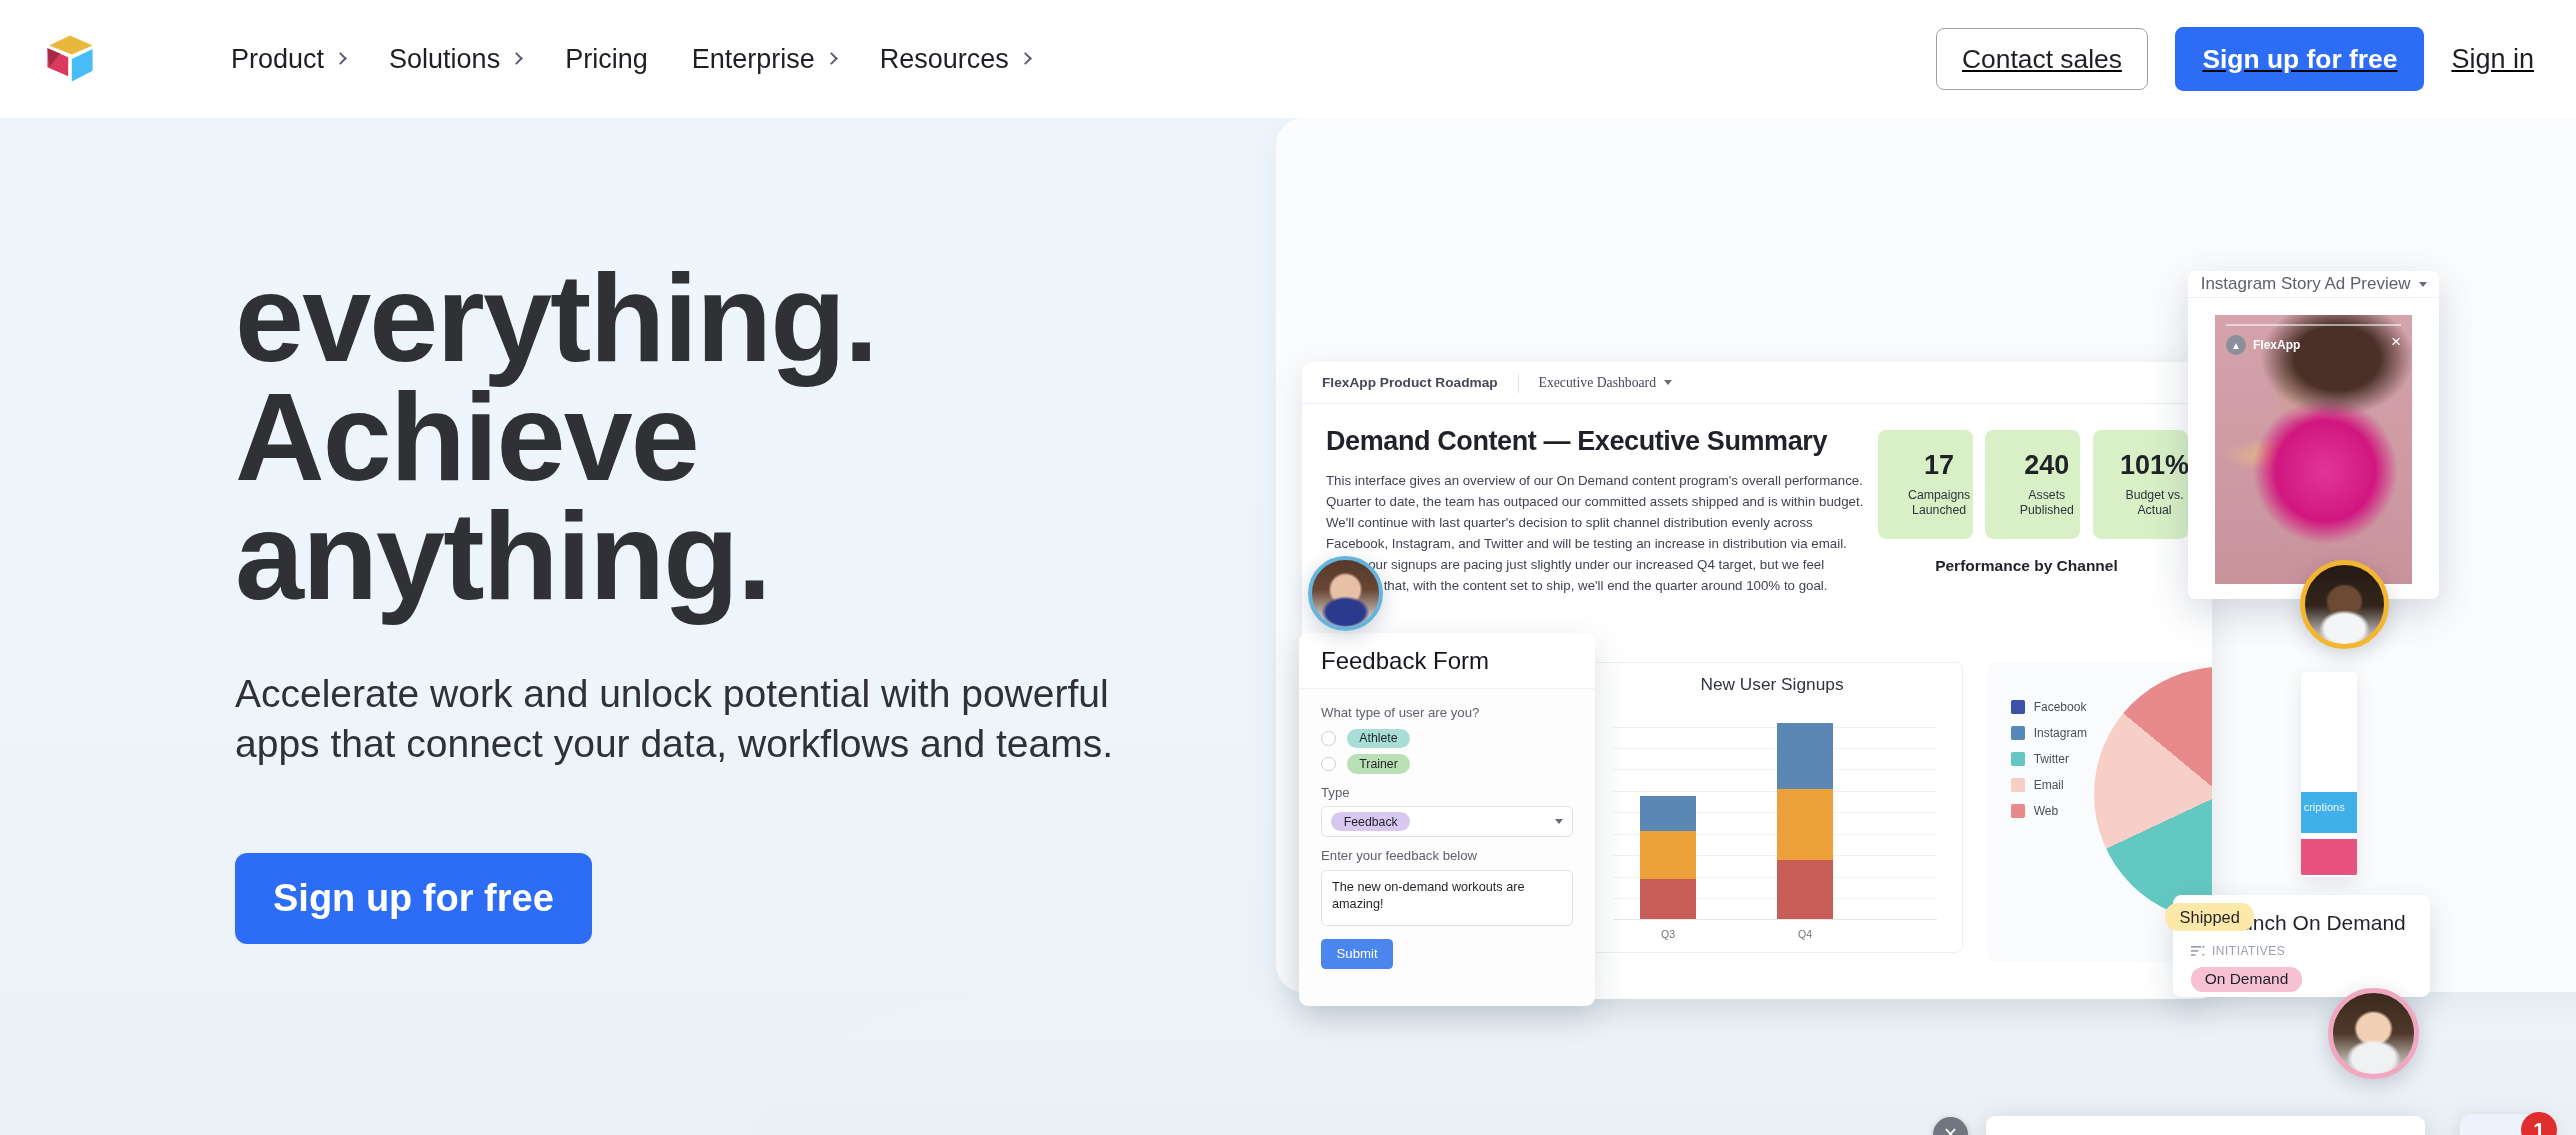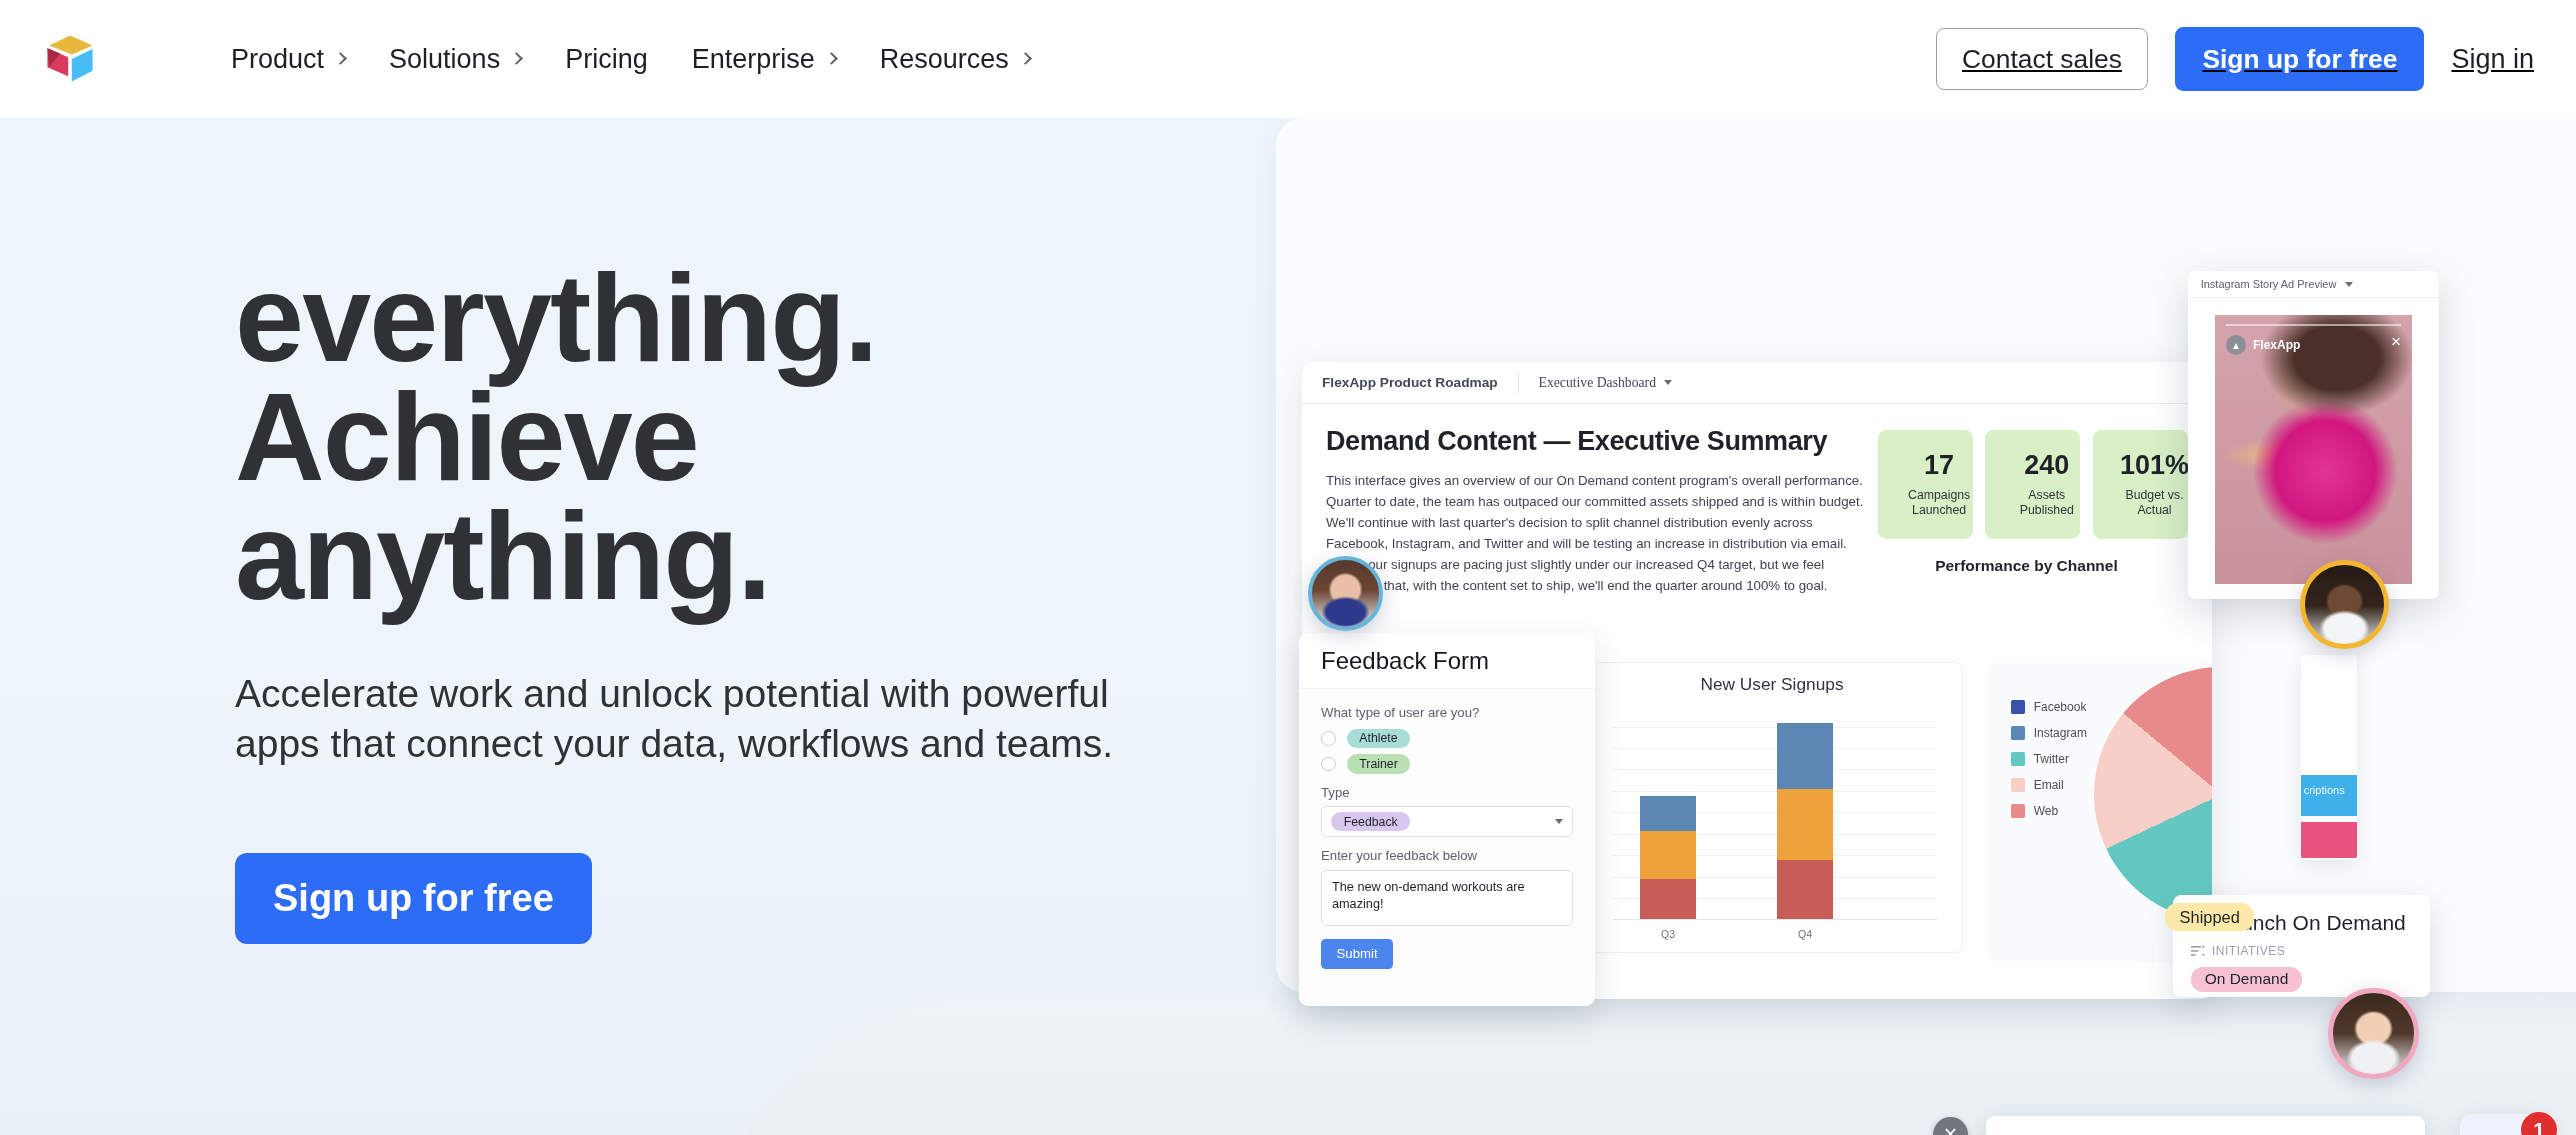--- a/index.html
+++ b/index.html
@@ -198,21 +198,21 @@
   
   .igcard {
     position: absolute; left: 2188px; top: 153px;
     width: 251px; height: 328px;
     background: #fff; border-radius: 7.3px;
     box-shadow: 0 12.7px 40px rgba(40,60,90,.2);
     overflow: hidden;
   }
   .ig-head {
     height: 27px; display: flex; align-items: center; gap: 8.2px;
-    padding-left: 12.7px; font-size: 11px; color: #5c616b;
+    padding-left: 12.7px; font-size: 17px; color: #5c616b;
     border-bottom: 0.9px solid #eef0f2;
   }
   .ig-photo {
     position: absolute; left: 27px; top: 44px;
     width: 197px; height: 269px;
     background:
       radial-gradient(ellipse 54% 30% at 62% 16%, #4a3028 0%, #4a3028 40%, rgba(74,48,40,0) 72%),
       radial-gradient(ellipse 22% 20% at 42% 26%, #caa18c 0%, rgba(202,161,140,0) 70%),
       radial-gradient(ellipse 46% 34% at 56% 58%, #e0359a 0%, #d1177f 55%, rgba(209,23,127,0) 80%),
       radial-gradient(ellipse 60% 10% at 46% 52%, #f2cf6e 0%, rgba(242,207,110,0) 70%),
@@ -229,21 +229,21 @@
     font-size: 10px; color: #fff;
   }
   .ig-name {
     position: absolute; left: 38px; top: 23px;
     font-size: 12px; color: #fff; font-weight: 600;
   }
   .ig-x { position: absolute; right: 11px; top: 18px; font-size: 17.3px; color: #fff; line-height: 1; }
 
   
   .sliver {
-    position: absolute; left: 2301px; top: 537px;
+    position: absolute; left: 2301px; top: 554px;
     width: 56px; height: 205px;
     background: #fff; border-radius: 4.6px;
     box-shadow: 0 5.5px 20px rgba(40,60,90,.12);
     overflow: hidden;
     text-align: right;
   }
   .sliver-b1 { position: absolute; left: 0; top: 120px; width: 100%; height: 41px; background: #3fb0ea; }
   .sliver-b2 { position: absolute; left: 0; top: 167px; width: 100%; height: 36px; background: #e8527e; }
   .sliver-txt {
     position: absolute; left: 2.7px; top: 129px; font-size: 11px;

